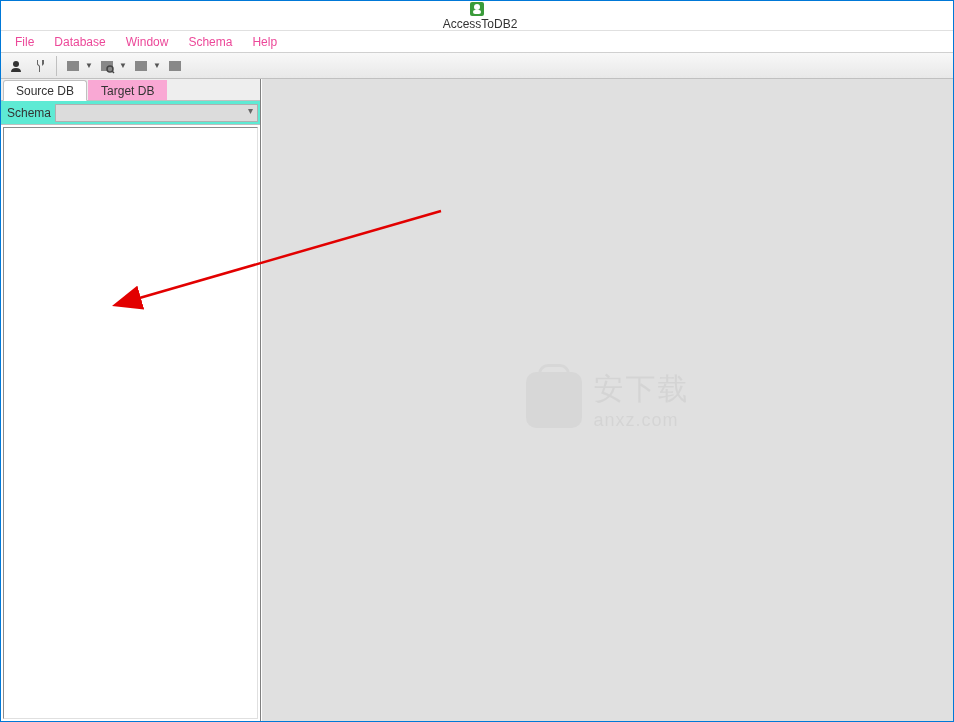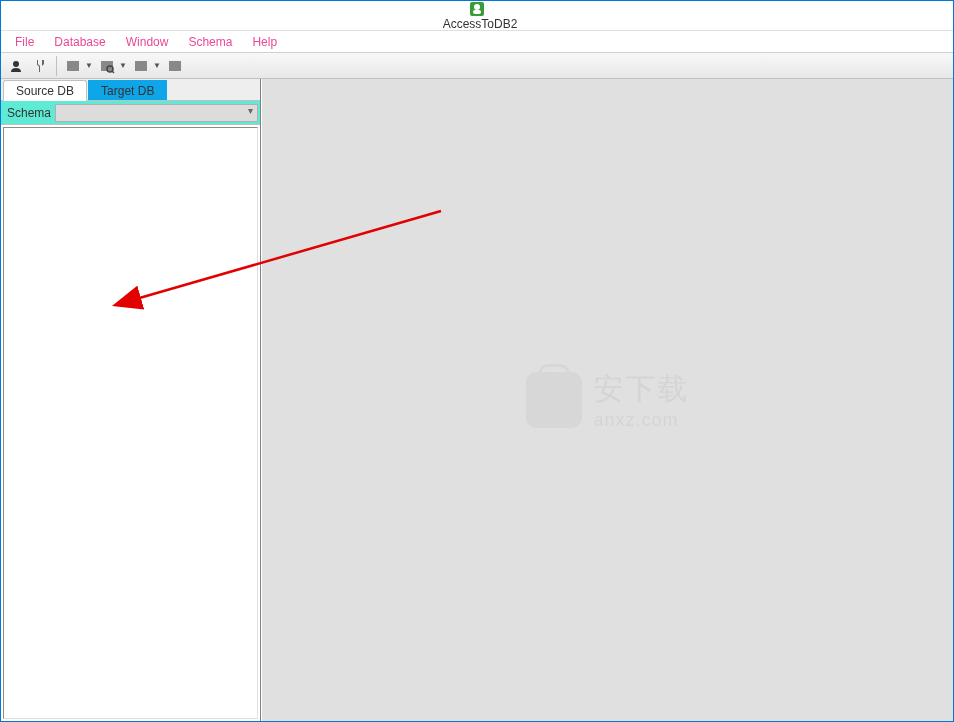--- a/index.html
+++ b/index.html
@@ -145,21 +145,21 @@
     }
     .tab.active {
       background: #fff;
       border: 1px solid #c0c0c0;
       border-bottom: 1px solid #fff;
       margin-bottom: -1px;
       border-top-left-radius: 3px;
       border-top-right-radius: 3px;
     }
     .tab:not(.active) {
-      background: #0ea5e9;
+      background: #f9a8d4;
     }
     .schema-row {
       height: 24px;
       background: #5eead4;
       display: flex;
       align-items: center;
       padding: 0 2px;
       border-bottom: 1px solid #c0c0c0;
       gap: 4px;
     }

